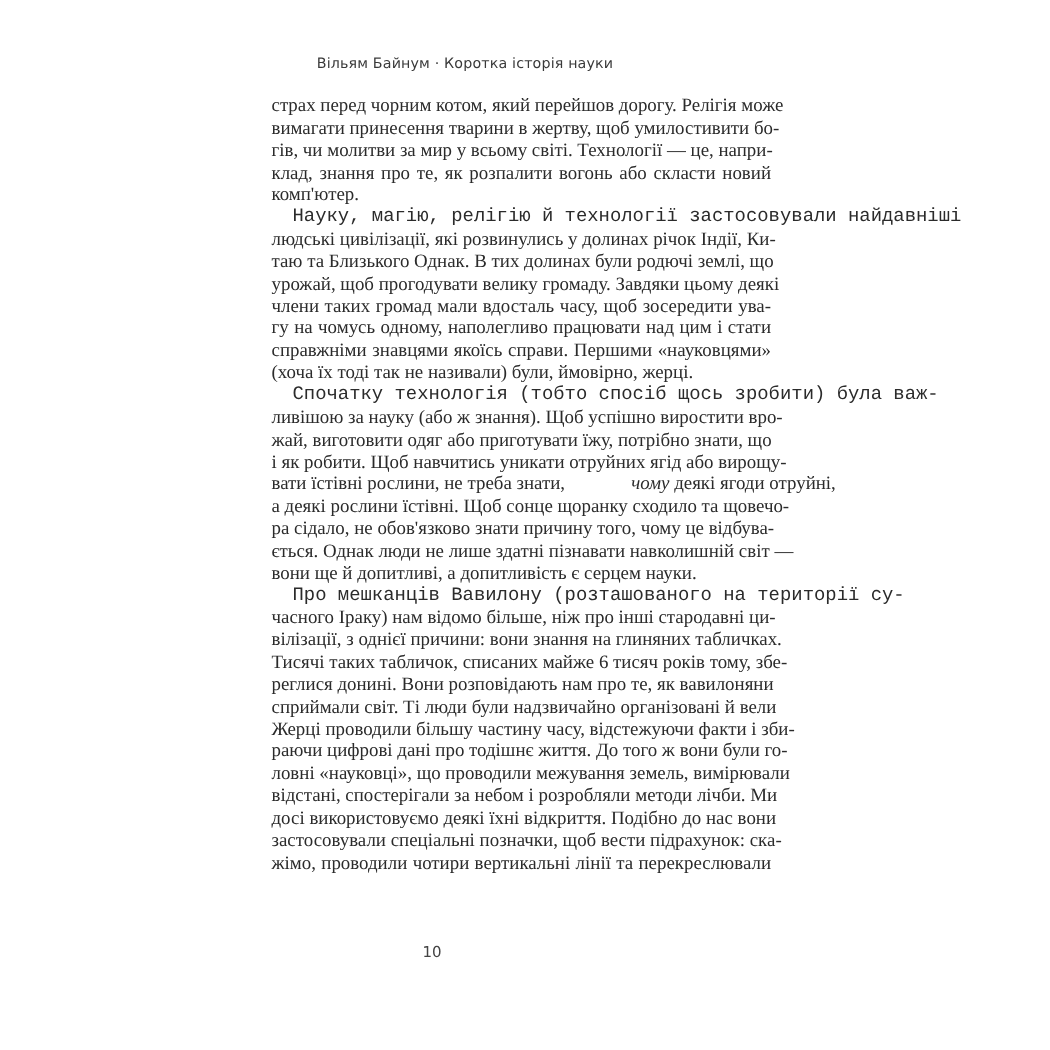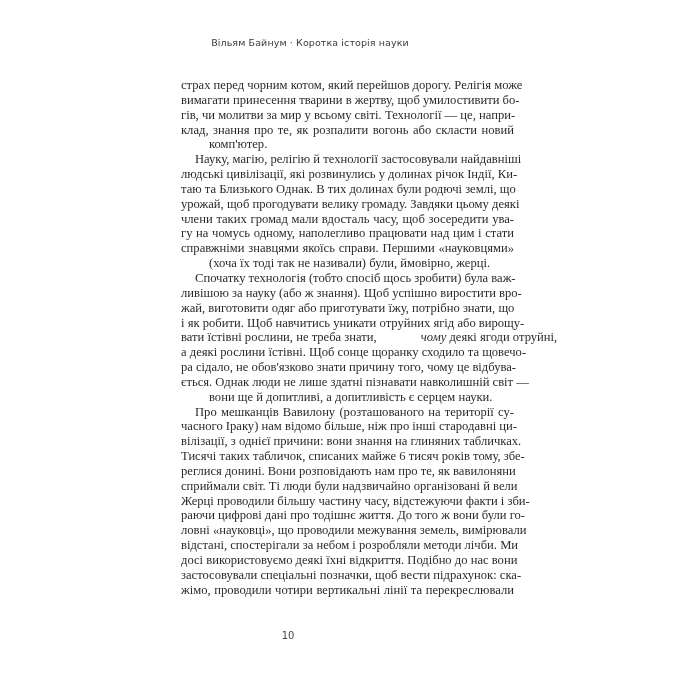--- a/index.html
+++ b/index.html
@@ -3,27 +3,27 @@
 <meta charset="utf-8">
 <style>
   html, body { margin: 0; padding: 0; background: #ffffff; }
   body { width: 700px; height: 700px; position: relative; overflow: hidden; }
   .running-head {
     position: absolute; top: 37px; left: 0; width: 620px; text-align: center;
     font-family: "DejaVu Sans", sans-serif; font-size: 9.5px; color: #3a3a3a;
     letter-spacing: 0.1px;
   }
   .text-block {
-    position: absolute; top: 78px; left: 181px; width: 333px;
+    position: absolute; top: 63px; left: 181px; width: 333px;
     font-family: "Liberation Serif", serif; font-size: 12.6px; line-height: 14.85px;
     color: #2b2b2b;
   }
   .line { white-space: nowrap; height: 14.85px; text-align: justify; text-align-last: justify; display: block; }
-  .line.last { text-align-last: left; margin-left: 28px; }
-  .line.indent { padding-left: 14px; }
+  .line.last { text-align-last: left; }
+  .line.indent { padding-left: 14px; font-family: Liberation Mono, monospace; }
   .page-number {
     position: absolute; top: 630px; left: 0; width: 576px; text-align: center;
     font-family: "DejaVu Sans", sans-serif; font-size: 10px; color: #444;
   }
   em { font-style: italic; margin-left: 41px; }
 </style>
 </head>
 <body>
 
 <div class="running-head">Вільям Байнум · Коротка історія науки</div>

